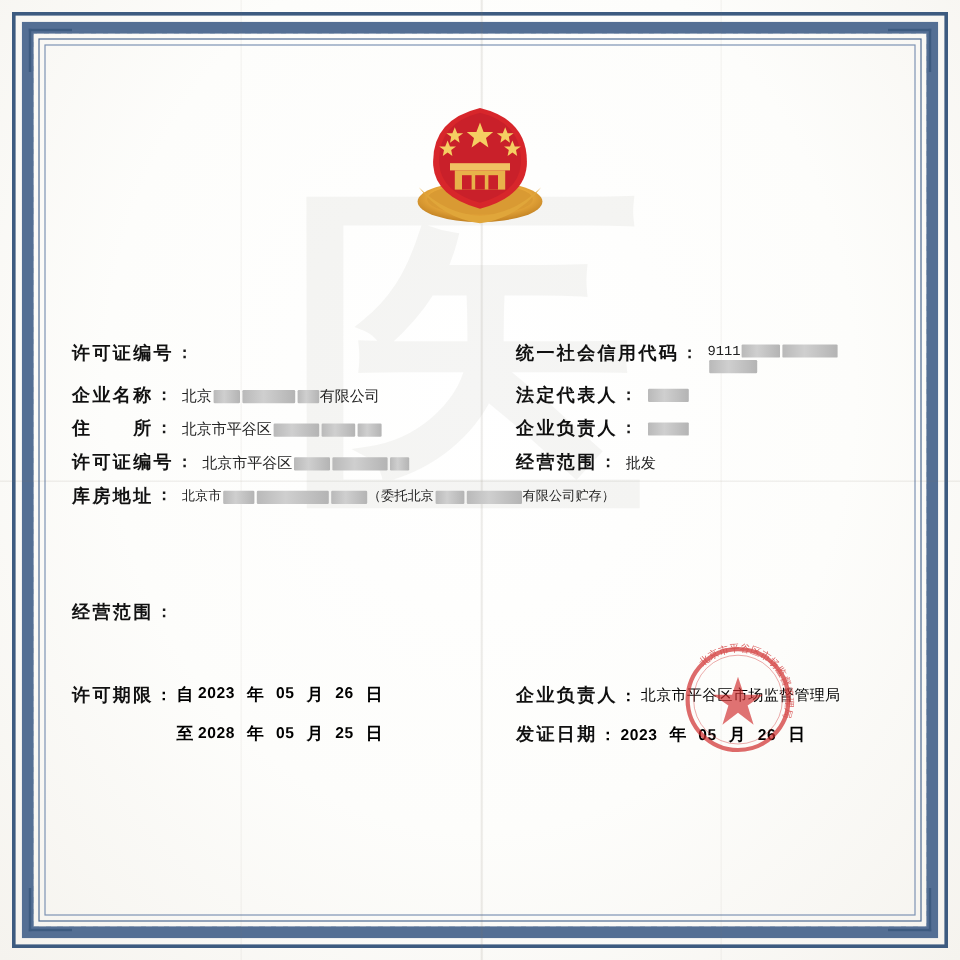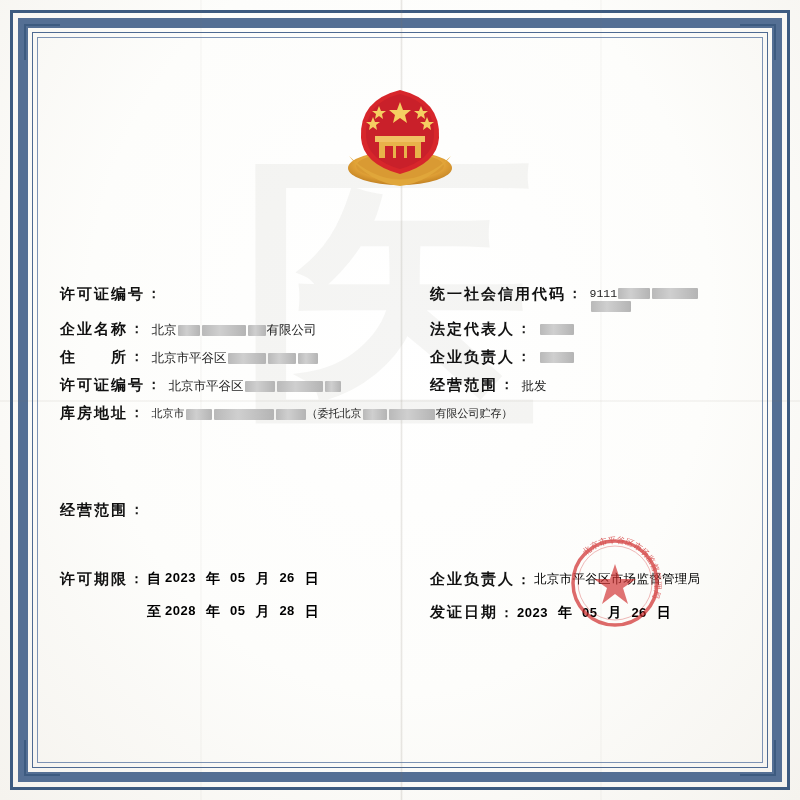--- a/index.html
+++ b/index.html
@@ -311,21 +311,21 @@
 
     <div class="brow">
       <div class="bleft">
         <span class="lbl" style="visibility:hidden;">许可期限</span>
         <span class="colon" style="visibility:hidden;">：</span>
         <span class="small-lead">至</span>
         <span class="num">2028</span>
         <span class="unit">年</span>
         <span class="num">05</span>
         <span class="unit">月</span>
-        <span class="num">28</span>
+        <span class="num">25</span>
         <span class="unit">日</span>
       </div>
       <div class="bright">
         <span class="lbl">发证日期</span>
         <span class="colon">：</span>
         <span class="num">2023</span>
         <span class="unit">年</span>
         <span class="num">05</span>
         <span class="unit">月</span>
         <span class="num">26</span>

